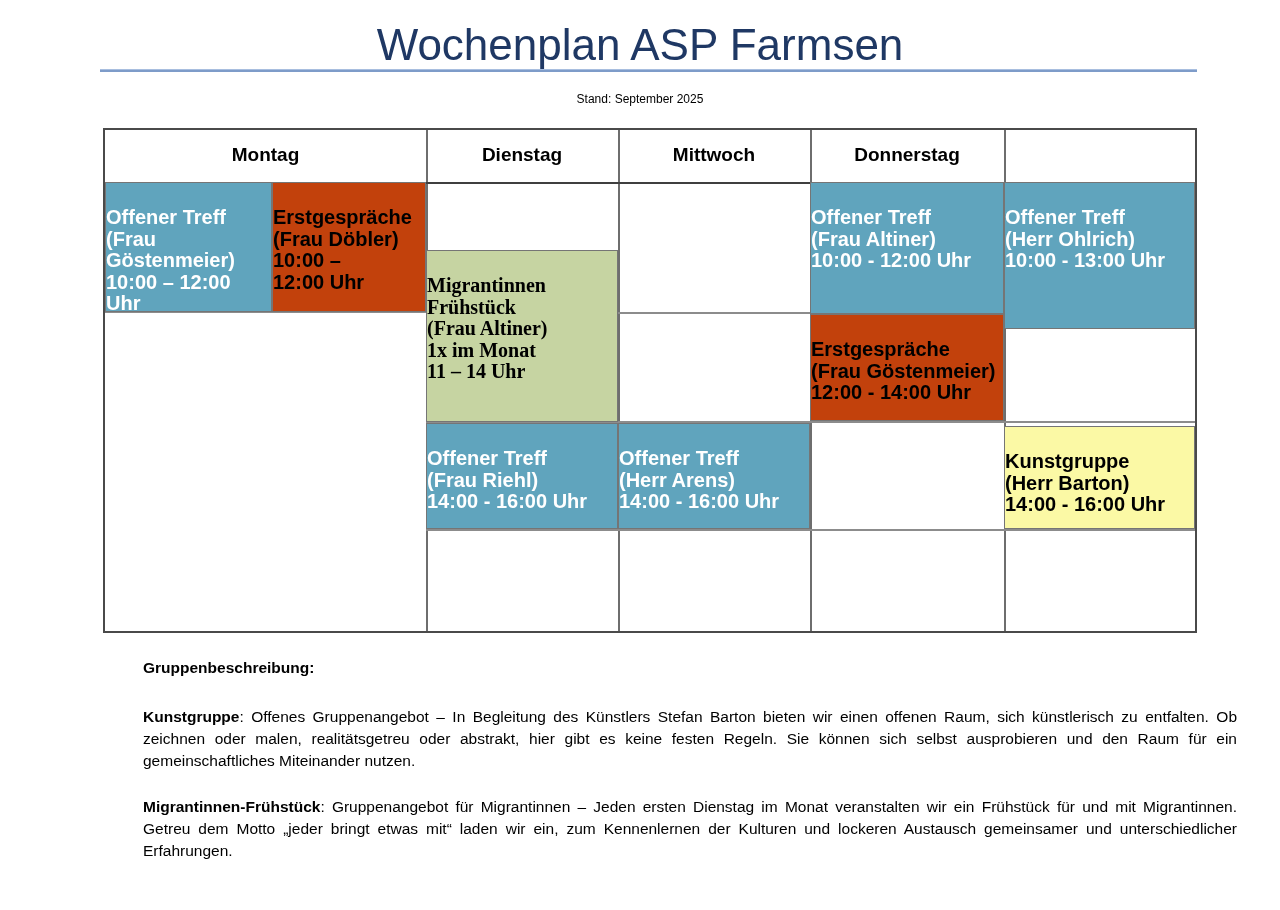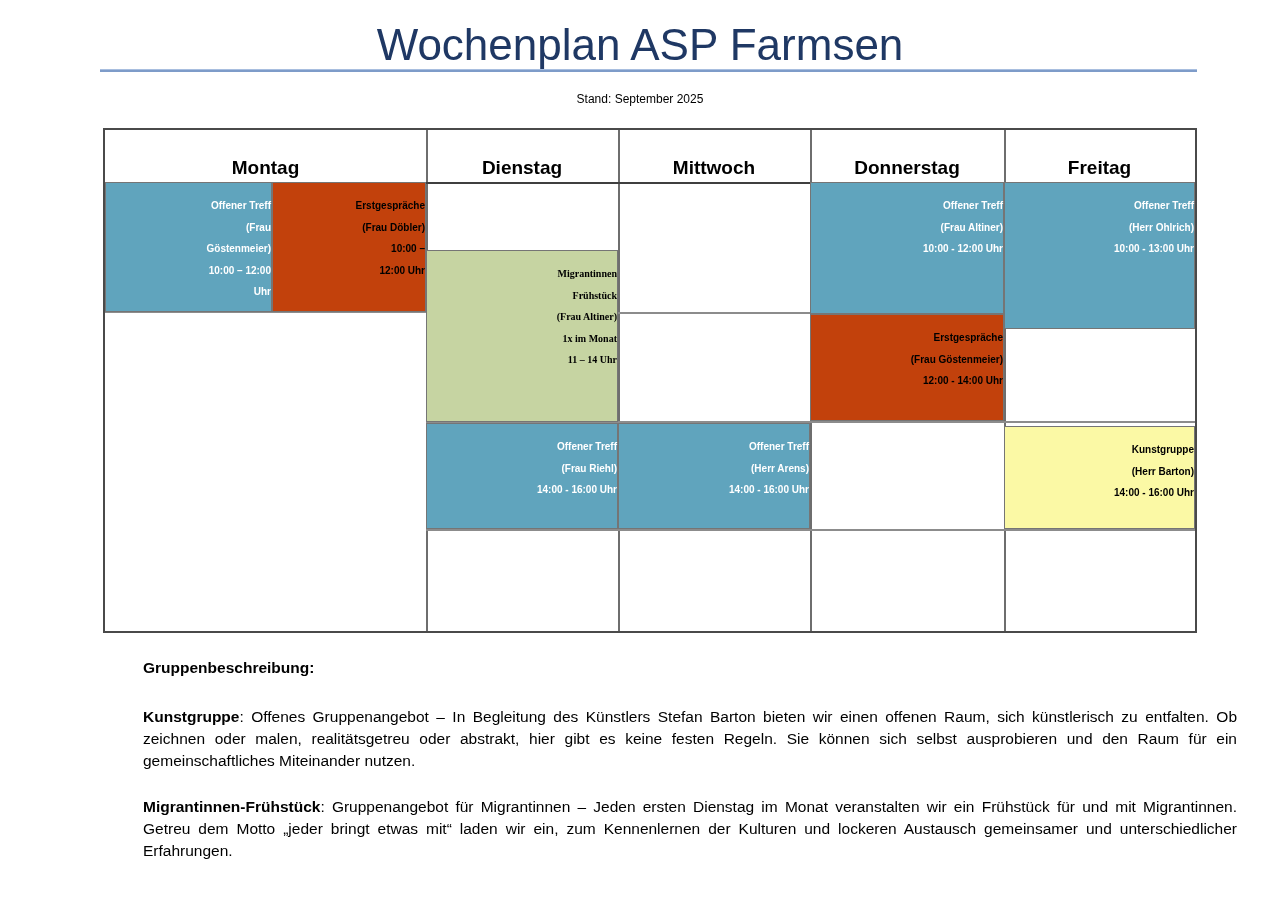--- a/index.html
+++ b/index.html
@@ -34,32 +34,32 @@
   .hline { position: absolute; height: 2px; background: #6e6e6e; }
   .hl-header { top: 52px; left: 0; width: 100%; background: #3f3f3f; }
   .hl-mon    { top: 181px; left: 0; width: 321px; background: #8c8c8c; }
   .hl-wed    { top: 182px; left: 513px; width: 192px; background: #8c8c8c; }
   .hl-mid    { top: 291px; left: 321px; width: 769px; background: #8c8c8c; }
   .hl-low    { top: 399px; left: 321px; width: 769px; background: #8c8c8c; }
 
   .day-header {
     position: absolute; top: 0; height: 52px;
     display: flex; align-items: flex-end; justify-content: center;
-    font-weight: bold; font-size: 19px; padding-bottom: 3px;
+    font-weight: bold; font-size: 19px; padding-bottom: 16px;
   }
   .dh-mon { left: 0; width: 321px; }
   .dh-tue { left: 321px; width: 192px; }
   .dh-wed { left: 513px; width: 192px; }
   .dh-thu { left: 705px; width: 194px; }
   .dh-fri { left: 899px; width: 191px; }
 
   .ev {
     position: absolute; border: 1px solid #757575;
-    font-weight: bold; font-size: 10px; line-height: 21.5px;
-    text-align: right; white-space: pre-line; padding-top: 12px;
+    font-weight: bold; font-size: 20px; line-height: 21.5px;
+    text-align: left; white-space: pre-line; padding-top: 24px;
   }
   .teal   { background: #60a4bd; color: #ffffff; }
   .lav    { background: #c2410c; color: #000000; }
   .green  { background: #c6d4a2; color: #000000; }
   .yellow { background: #fbf9a5; color: #000000; }
 
   .ev-mon-teal   { left: 0;     top: 52px;  width: 167px; height: 130px; }
   .ev-mon-lav    { left: 167px; top: 52px;  width: 154px; height: 130px; }
   .ev-tue-green  { left: 321px; top: 120px; width: 192px; height: 172px; font-family: Liberation Serif, serif; }
   .ev-thu-teal   { left: 705px; top: 52px;  width: 194px; height: 132px; }
@@ -94,21 +94,20 @@
   <div class="hline hl-header"></div>
   <div class="hline hl-mon"></div>
   <div class="hline hl-wed"></div>
   <div class="hline hl-mid"></div>
   <div class="hline hl-low"></div>
 
   <div class="day-header dh-mon">Montag</div>
   <div class="day-header dh-tue">Dienstag</div>
   <div class="day-header dh-thu">Donnerstag</div>
   <div class="day-header dh-wed">Mittwoch</div>
-  <div class="day-header dh-fri">Freitag</div>
 
   <div class="ev teal ev-mon-teal">Offener Treff
 (Frau
 Göstenmeier)
 10:00 – 12:00
 Uhr</div>
   <div class="ev lav ev-mon-lav">Erstgespräche
 (Frau Döbler)
 10:00 –
 12:00 Uhr</div>

